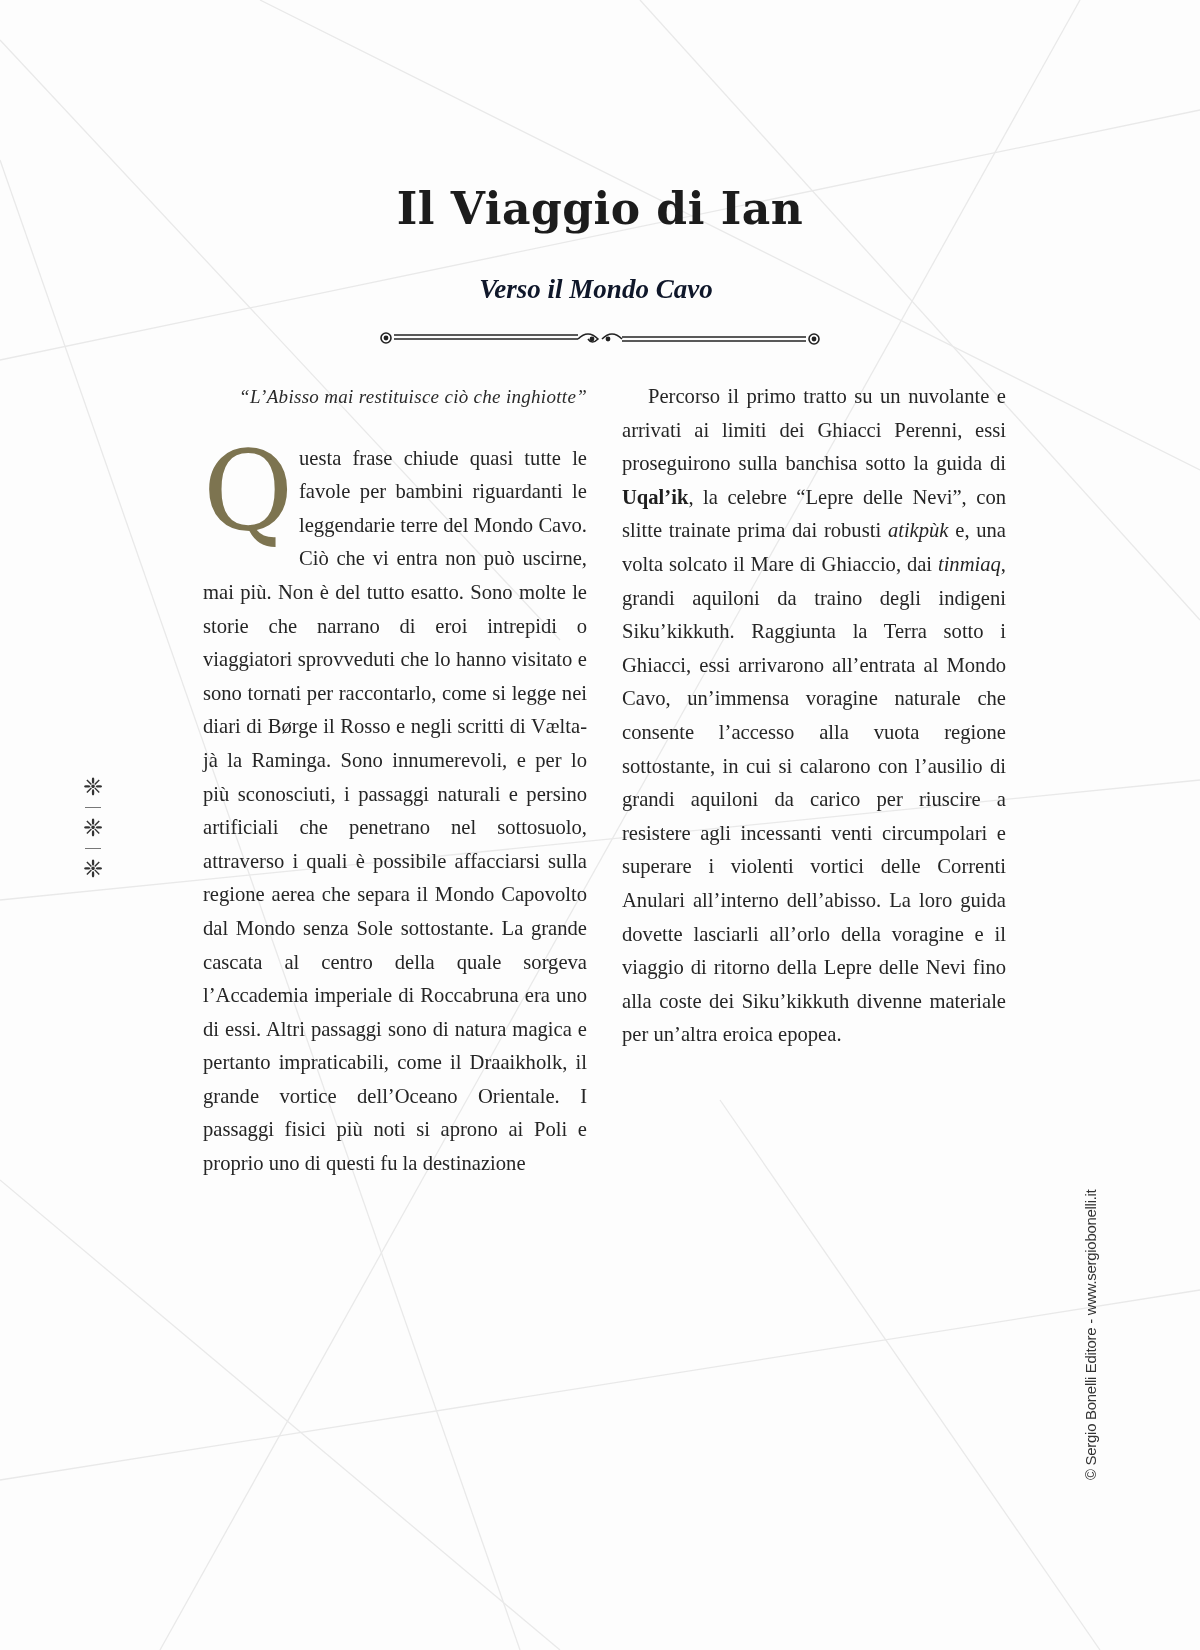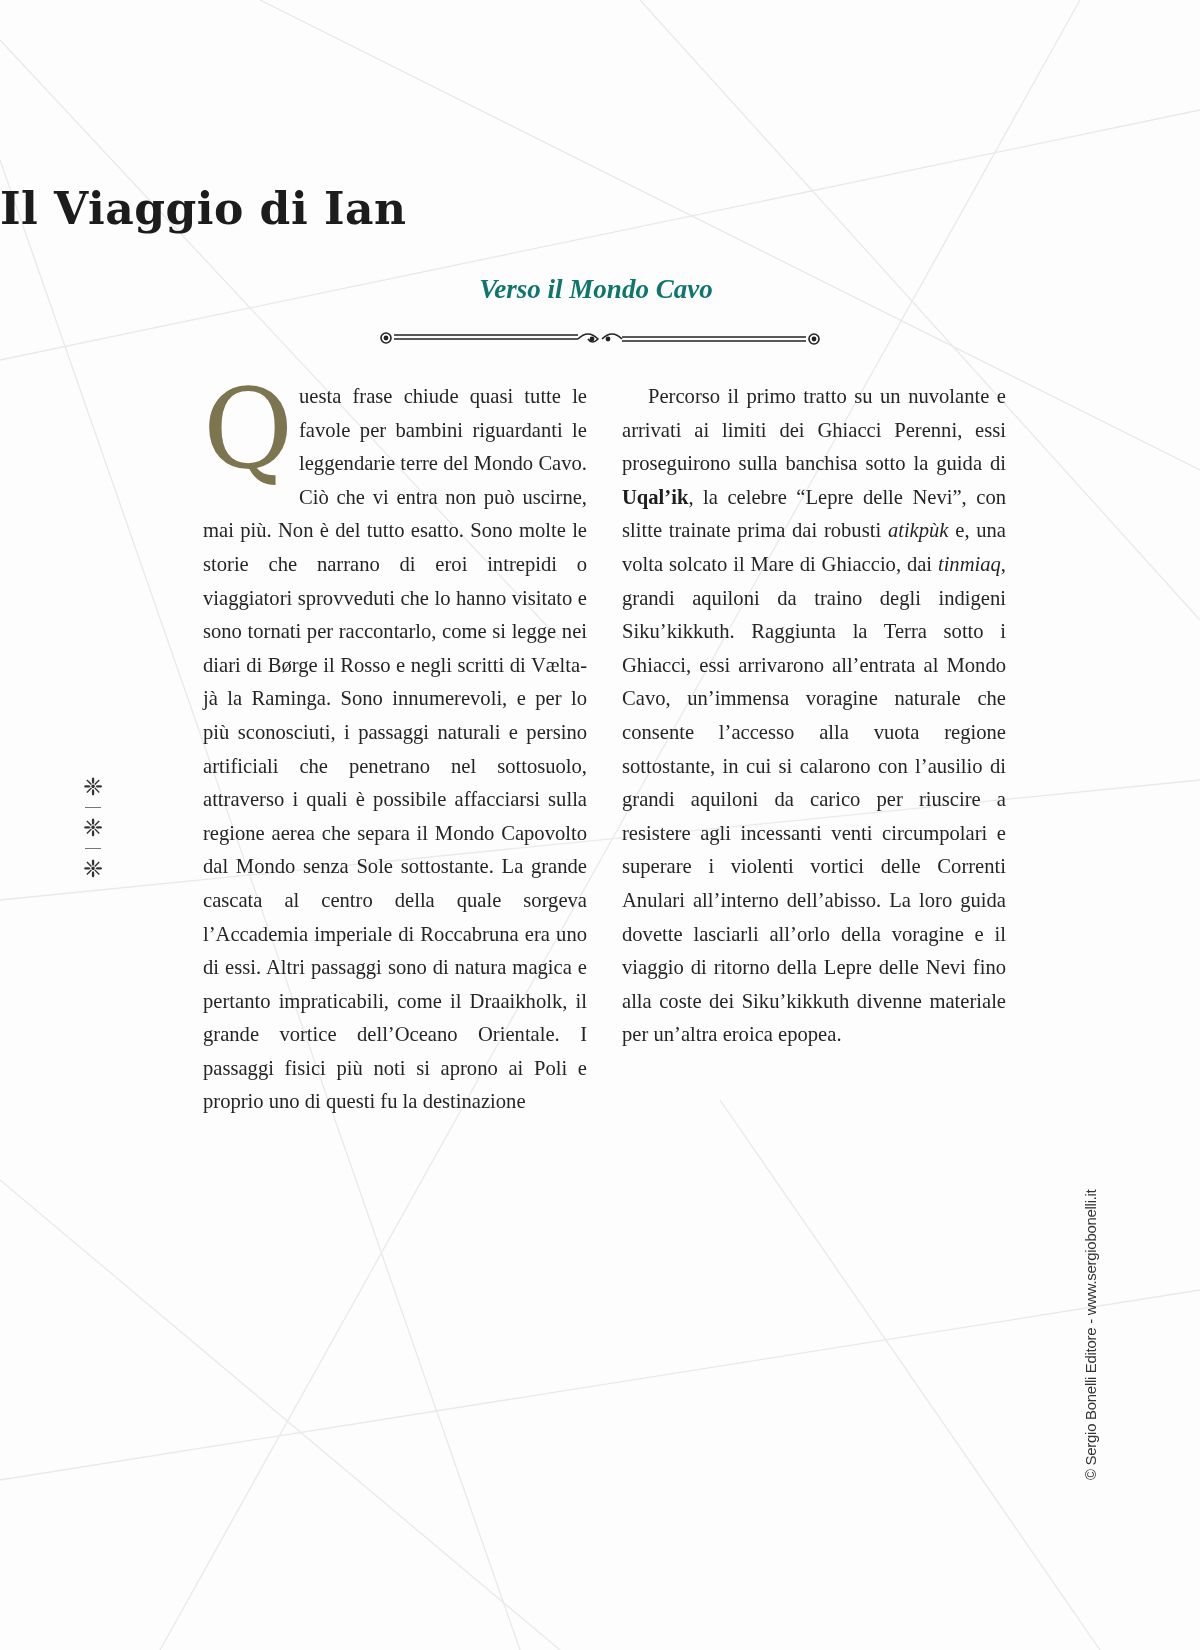--- a/index.html
+++ b/index.html
@@ -7,27 +7,27 @@
     width: 1200px; height: 1650px; position: relative; overflow: hidden;
     background: #fdfdfd;
     font-family: "DejaVu Serif", "Liberation Serif", serif;
     color: #222;
   }
   .bg-lines { position: absolute; left: 0; top: 0; width: 1200px; height: 1650px; z-index: 0; }
   .bg-lines line { stroke: #e9e9e9; stroke-width: 1.3; }
 
   .title {
     position: absolute; left: 0; width: 1200px; top: 183px;
-    font-family: "DejaVu Serif", serif; font-weight: bold;
+    text-align: center; font-family: "DejaVu Serif", serif; font-weight: bold;
     font-size: 44px; letter-spacing: 0.5px; color: #1c1c1c; z-index: 1; margin: 0;
   }
   .subtitle {
     position: absolute; left: 0; width: 1192px; top: 274px;
     text-align: center; font-family: "Liberation Serif", serif; font-style: italic;
-    font-size: 27px; color: #0f766e; z-index: 1; margin: 0;
+    font-size: 27px; color: #0f172a; z-index: 1; margin: 0;
   }
   .divider { position: absolute; left: 378px; top: 328px; width: 444px; height: 18px; z-index: 1; }
 
   .col {
     position: absolute; top: 380px; width: 384px; z-index: 1;
     font-family: "Liberation Serif", serif; font-size: 20.6px; line-height: 33.6px;
     text-align: justify; color: #252525;
   }
   .col-left { left: 203px; }
   .col-right { left: 622px; }
@@ -85,20 +85,21 @@
     <line x1="244" y1="13" x2="428" y2="13"></line>
     <circle cx="436" cy="11" r="5"></circle>
   </g>
   <circle cx="8" cy="10" r="2.4" fill="#222"></circle>
   <circle cx="214" cy="11" r="2.4" fill="#222"></circle>
   <circle cx="230" cy="11" r="2.4" fill="#222"></circle>
   <circle cx="436" cy="11" r="2.4" fill="#222"></circle>
 </svg>
 
 <div class="col col-left">
+  <p class="epigraph">“L’Abisso mai restituisce ciò che inghiotte”</p>
   <p class="para">
     <span class="dropcap">Q</span><span>uesta frase chiude quasi tutte le favole per bambini riguardanti le leggendarie terre del Mondo Cavo. Ciò che vi entra non può uscirne, mai più. Non è del tutto esatto. Sono molte le storie che narrano di eroi intrepidi o viaggiatori sprovveduti che lo hanno visitato e sono tornati per raccontarlo, come si legge nei diari di Børge il Rosso e negli scritti di Vælta­jà la Raminga. Sono innumerevoli, e per lo più sconosciuti, i passaggi naturali e persino artificiali che penetrano nel sottosuolo, attraverso i quali è possibile affacciarsi sulla regione aerea che separa il Mondo Capovolto dal Mondo senza Sole sottostante. La grande cascata al centro della quale sorgeva l’Accademia imperiale di Roccabruna era uno di essi. Altri passaggi sono di natura magica e pertanto impraticabili, come il Draaikholk, il grande vortice dell’Oceano Orientale. I passaggi fisici più noti si aprono ai Poli e proprio uno di questi fu la destinazione</span>
   </p>
 </div>
 
 <div class="col col-right">
   <p class="para indent"><span>Percorso il primo tratto su un nuvolante e arrivati ai limiti dei Ghiacci Perenni, essi proseguirono sulla banchisa sotto la guida di </span><b>Uqal’ik</b><span>, la celebre “Lepre delle Nevi”, con slitte trainate prima dai robusti </span><i>atikpùk</i><span> e, una volta solcato il Mare di Ghiaccio, dai </span><i>tinmiaq</i><span>, grandi aquiloni da traino degli indigeni Siku’kikkuth. Raggiunta la Terra sotto i Ghiacci, essi arrivarono all’entrata al Mondo Cavo, un’immensa voragine naturale che consente l’accesso alla vuota regione sottostante, in cui si calarono con l’ausilio di grandi aquiloni da carico per riuscire a resistere agli incessanti venti circumpolari e superare i violenti vortici delle Correnti Anulari all’interno dell’abisso. La loro guida dovette lasciarli all’orlo della voragine e il viaggio di ritorno della Lepre delle Nevi fino alla coste dei Siku’kikkuth divenne materiale per un’altra eroica epopea.</span></p>
 </div>
 
 <div class="side-ornament">

